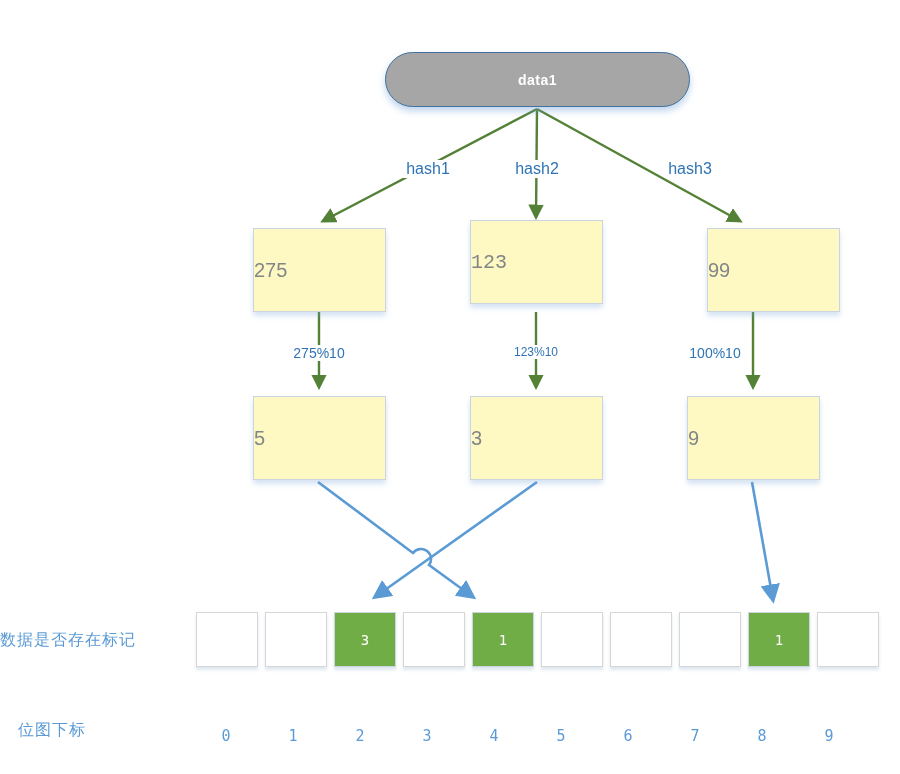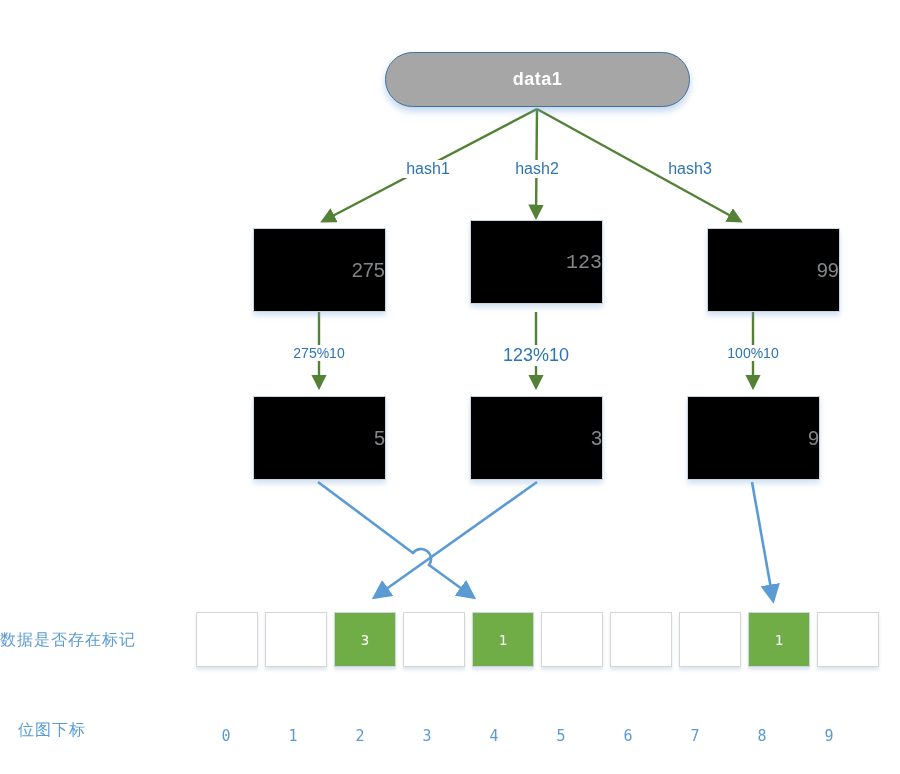--- a/index.html
+++ b/index.html
@@ -7,28 +7,28 @@
     width:900px;height:774px;position:relative;background:#ffffff;
     font-family:"Liberation Sans","DejaVu Sans",sans-serif;overflow:hidden;
   }
   .abs{position:absolute;}
 
   
   .pill{
     left:385px;top:52px;width:303px;height:53px;
     background:#A6A6A6;border:1.5px solid #41719C;border-radius:28px;
     display:flex;align-items:center;justify-content:center;
-    color:#ffffff;font-size:18px;font-weight:600;letter-spacing:.5px;
+    color:#ffffff;font-size:14px;font-weight:600;letter-spacing:.5px;
     box-shadow:0 4px 7px rgba(110,160,215,.45);
   }
 
   
   .obox{
-    width:131px;height:82px;background:#000000;border:1px solid #ccd4e0;
-    display:flex;align-items:center;justify-content:flex-end;
+    width:131px;height:82px;background:#fef9c3;border:1px solid #ccd4e0;
+    display:flex;align-items:center;justify-content:flex-start;
     color:#838689;font-size:20px;
     box-shadow:0 4px 5px rgba(120,165,215,.30);
   }
 
   
   .linelabel{
     transform:translateX(-50%);
     background:#ffffff;padding:0 4px;
     color:#2E74B5;font-size:16px;white-space:nowrap;
   }
@@ -101,22 +101,22 @@
   <span>275</span>
 </div>
 <div class="abs obox" style="left:470px;top:220px;font-family:Liberation Mono, monospace;">
   <span>123</span>
 </div>
 <div class="abs obox" style="left:687px;top:228px;margin-left:20px;">
   <span>99</span>
 </div>
 
 <div class="abs linelabel" style="left:319px;top:345px;font-size:14px;">275%10</div>
-<div class="abs linelabel" style="left:536px;top:345px;font-size:18px;">123%10</div>
-<div class="abs linelabel" style="left:753px;top:345px;font-size:14px;">100%10</div>
+<div class="abs linelabel" style="left:536px;top:345px;font-size:12px;">123%10</div>
+<div class="abs linelabel" style="left:715px;top:345px;font-size:14px;">100%10</div>
 
 <div class="abs obox" style="left:253px;top:396px;">
   <span>5</span>
 </div>
 <div class="abs obox" style="left:470px;top:396px;">
   <span>3</span>
 </div>
 <div class="abs obox" style="left:687px;top:396px;">
   <span>9</span>
 </div>

